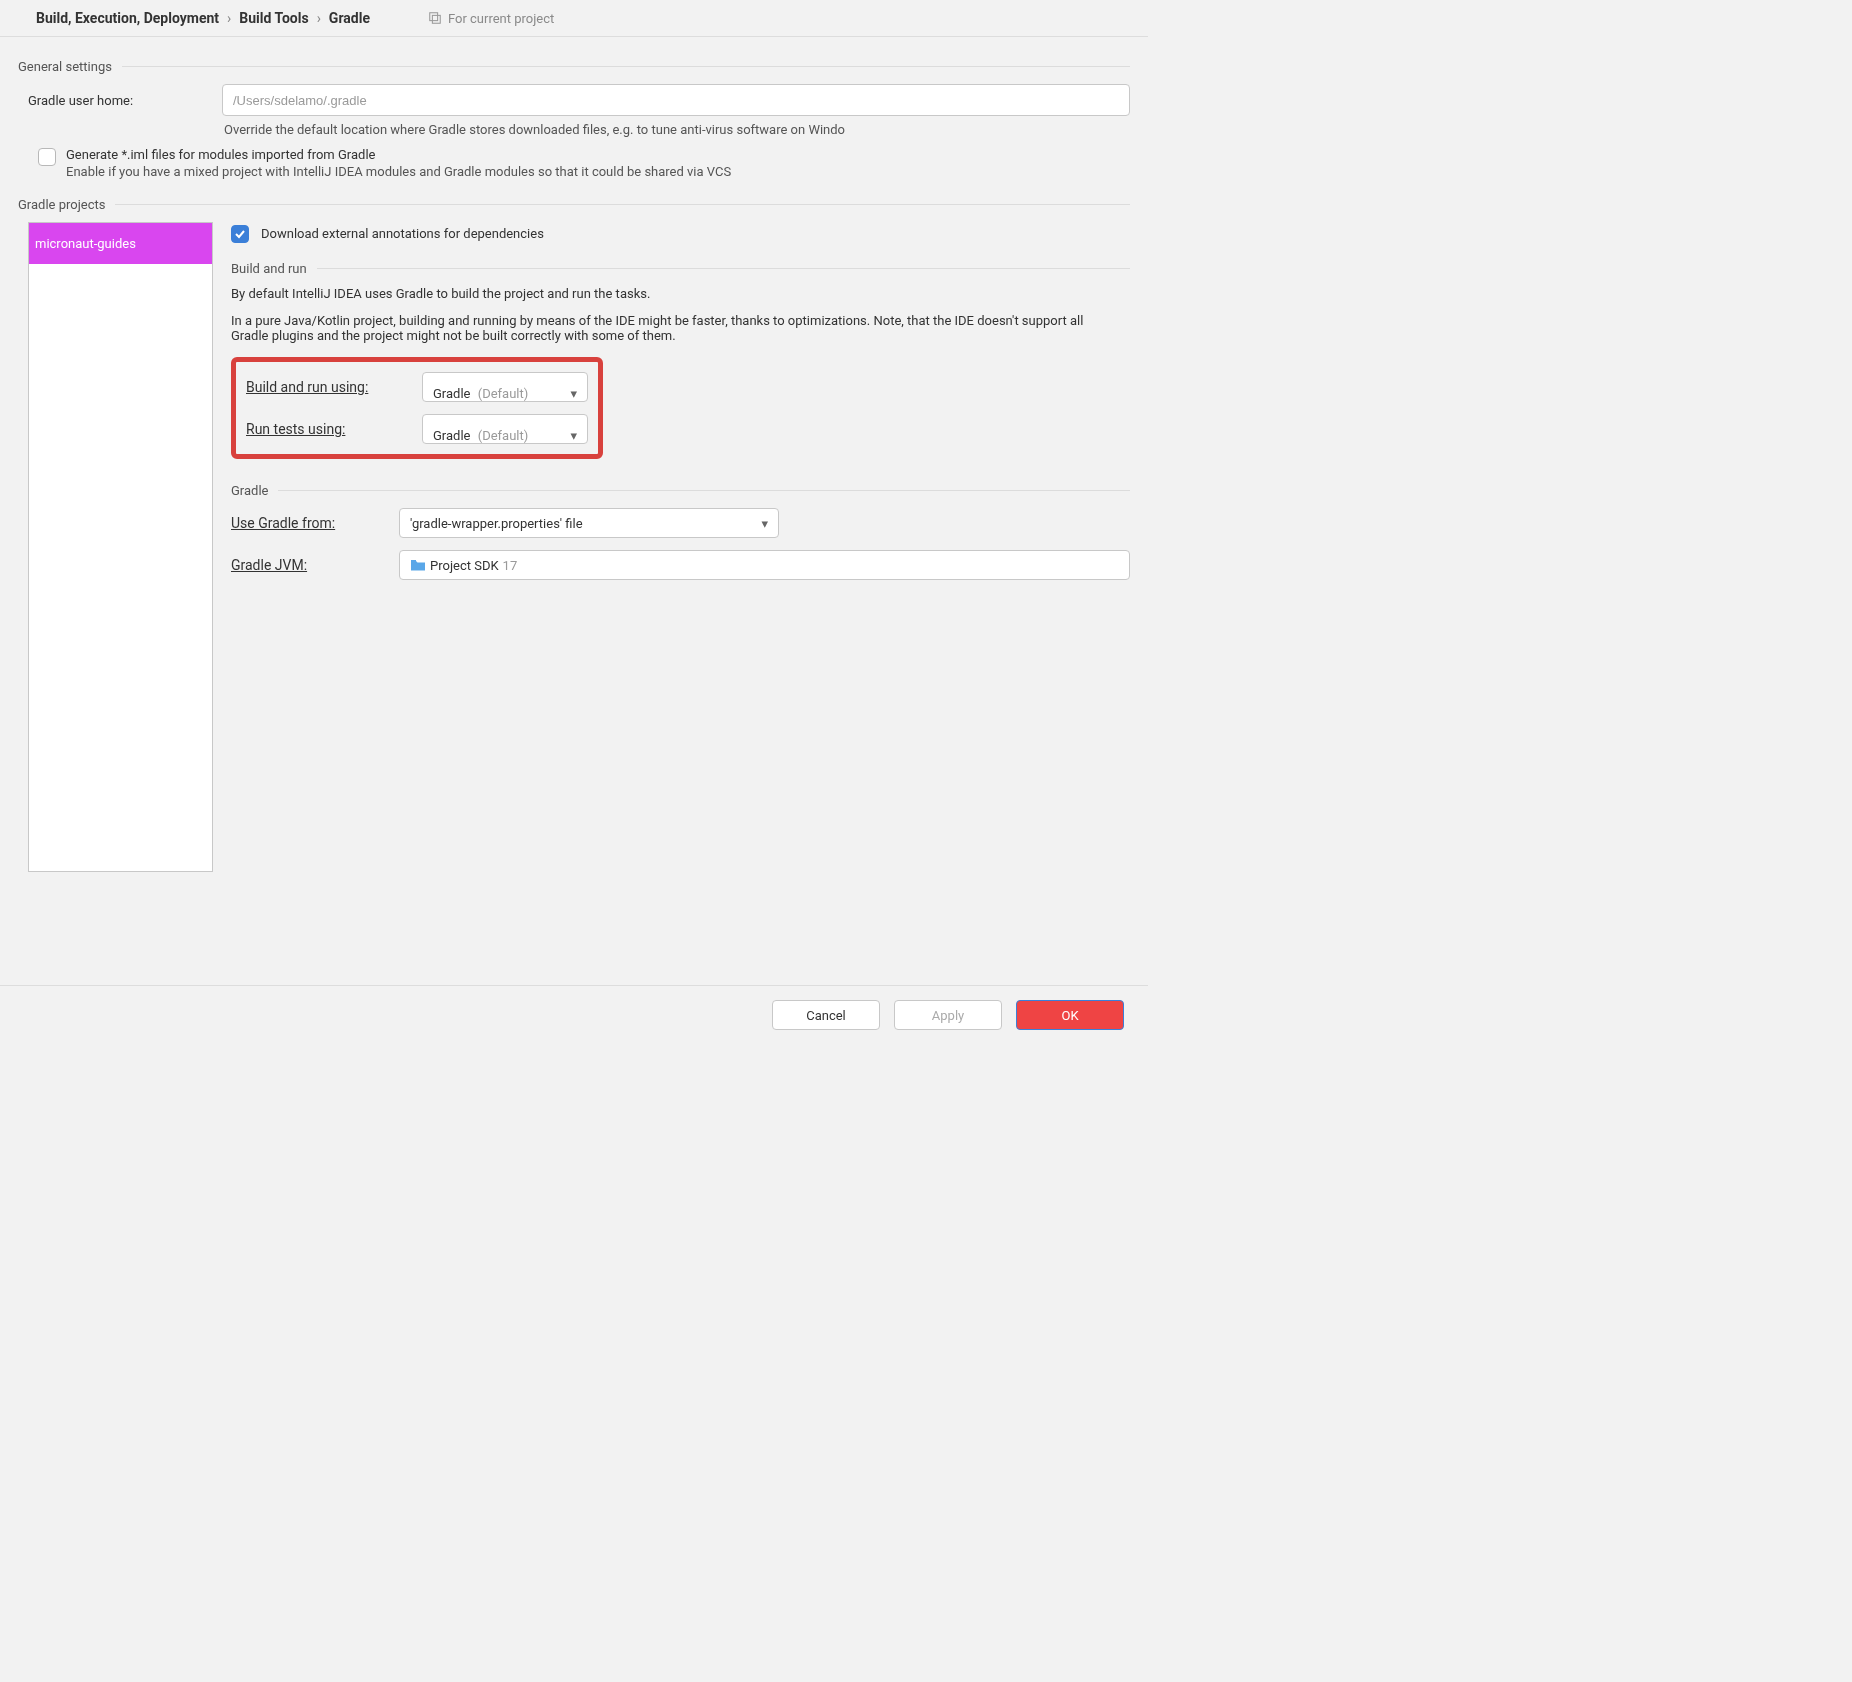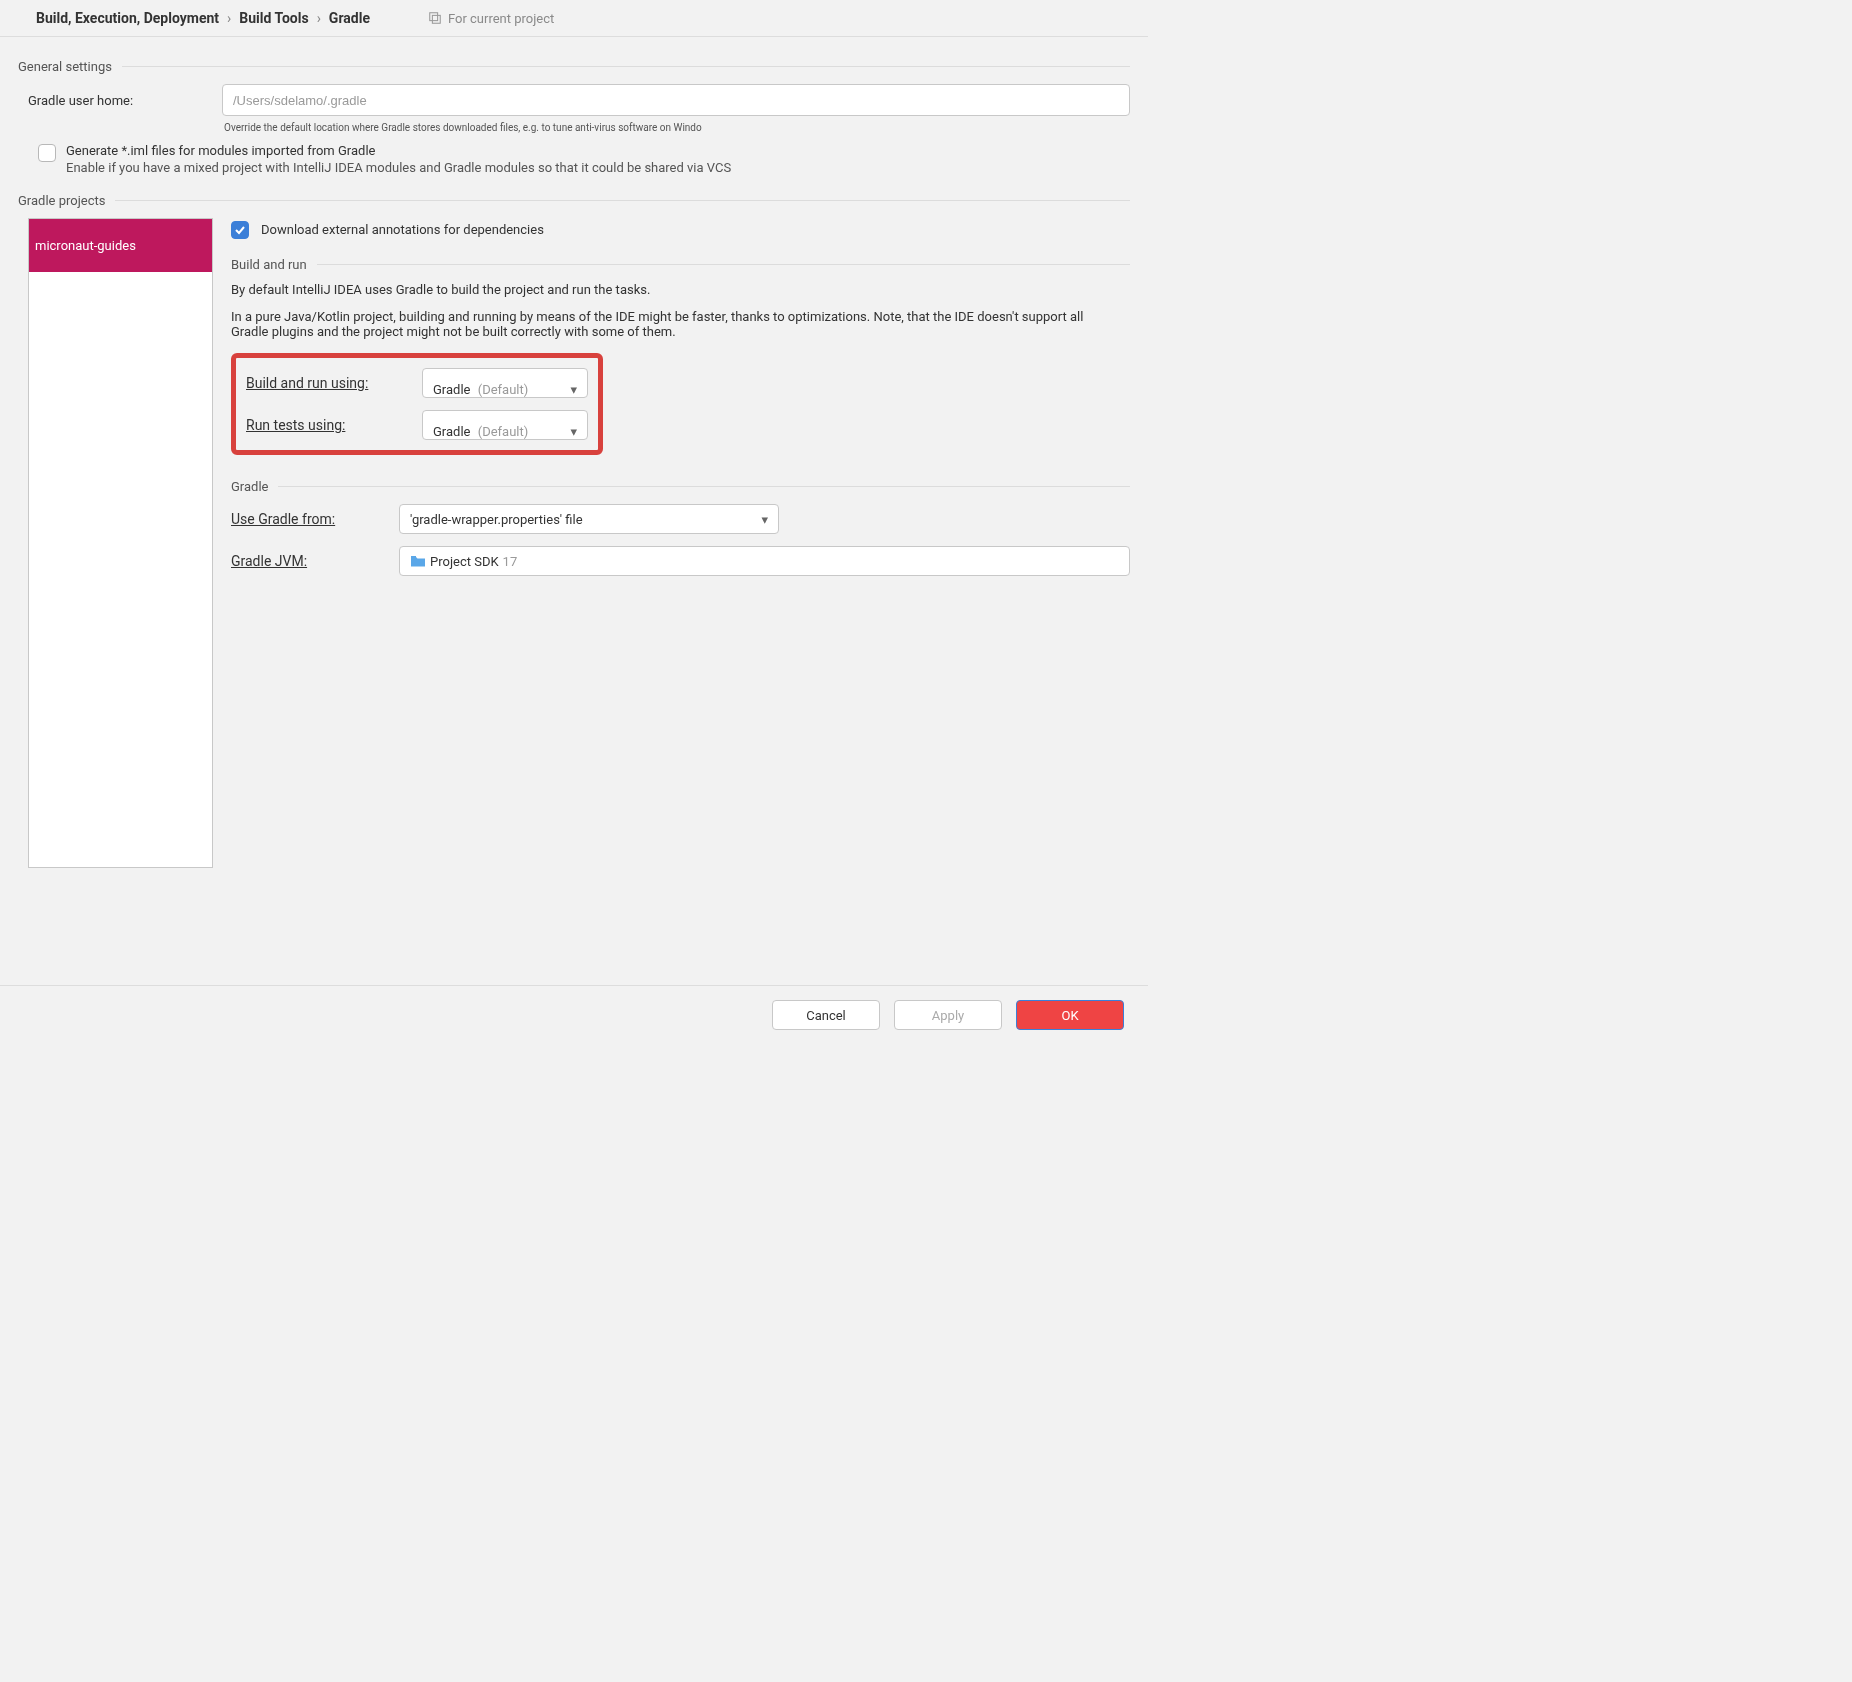--- a/index.html
+++ b/index.html
@@ -80,21 +80,21 @@
       border: 1px solid #c8c8c8;
       border-radius: 4px;
       padding: 0 10px;
       font-size: 13px;
       color: #333;
       background: #fff;
     }
     .text-input::placeholder { color: #9a9a9a; }
     .helper {
       color: #555;
-      font-size: 10px;
+      font-size: 13px;
       margin-left: 196px;
       margin-top: 2px;
       margin-bottom: 10px;
     }
     .check-row {
       display: flex;
       align-items: flex-start;
       gap: 10px;
       margin-top: 6px;
       margin-left: 10px;
@@ -126,24 +126,24 @@
       gap: 18px;
       margin-top: 8px;
     }
     .proj-list {
       width: 185px;
       height: 650px;
       border: 1px solid #c8c8c8;
       background: #fff;
     }
     .proj-item {
-      padding: 19px 6px;
+      padding: 13px 6px;
       font-size: 13px;
       color: #fff;
-      background: #be185d;
+      background: #d946ef;
     }
     .proj-detail {
       flex: 1;
       padding-top: 2px;
     }
     .inline-check {
       display: flex;
       align-items: center;
       gap: 12px;
       margin-bottom: 18px;

